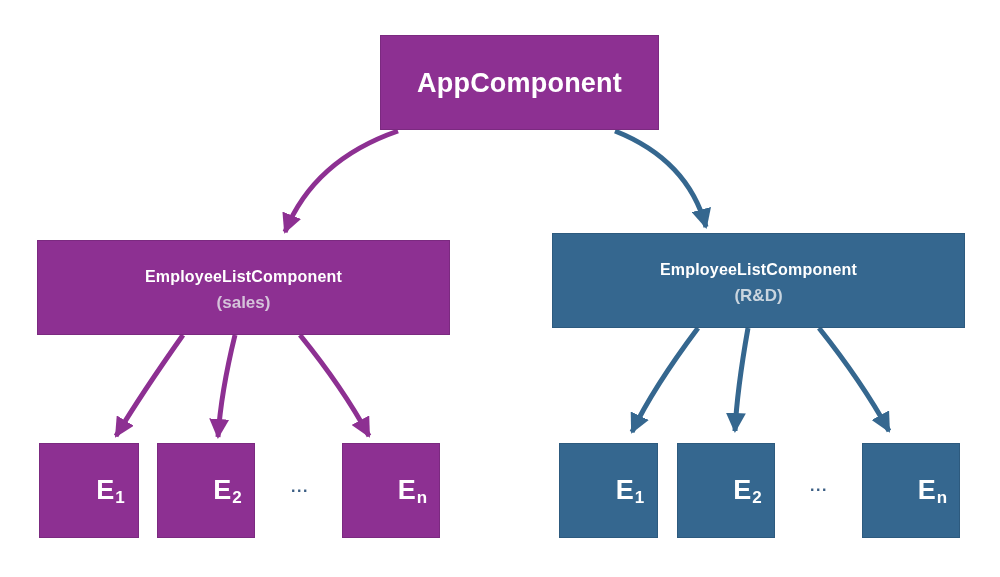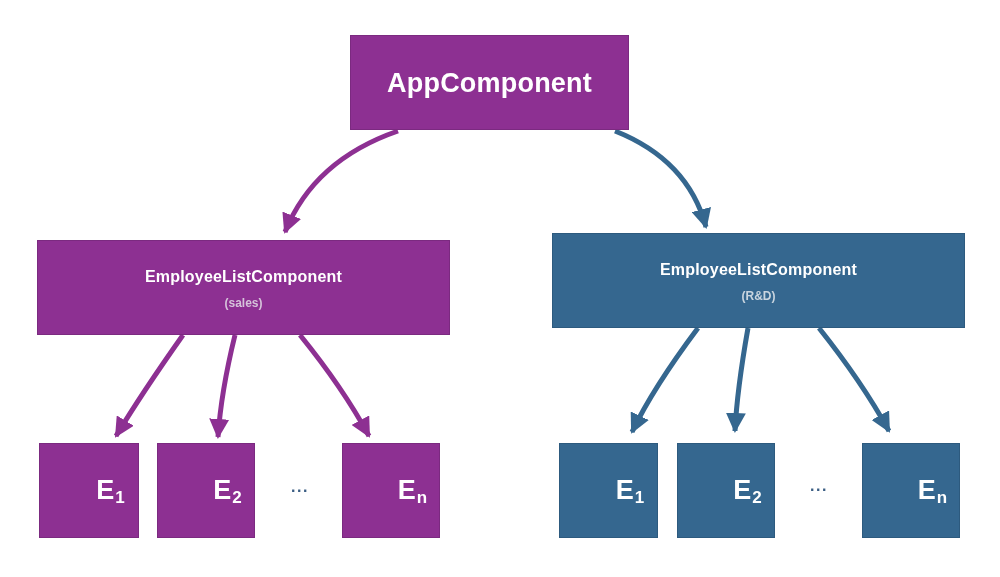--- a/index.html
+++ b/index.html
@@ -53,21 +53,21 @@
   .node.blue   { background: var(--blue);   border: 1px solid var(--blue-border); }
 
   .node-label {
     font-size: 16px;
     font-weight: bold;
     line-height: 30px;
     letter-spacing: 0.2px;
   }
   .node.root .node-label { font-size: 27px; }
   .node-sublabel {
-    font-size: 12px;
+    font-size: 17px;
     font-weight: bold;
     line-height: 22px;
     margin-top: 0;
   }
   .sub-purple { color: var(--sublabel-purple); }
   .sub-blue   { color: var(--sublabel-blue); }
 
   .leaf-label {
     font-size: 27px;
     font-weight: bold;
@@ -111,21 +111,21 @@
 
     <path class="arrow stroke-purple" d="M 183 335 Q 142 393 116 436" marker-end="url(#head-purple)"></path>
     <path class="arrow stroke-purple" d="M 235 335 Q 221 392 218 437" marker-end="url(#head-purple)"></path>
     <path class="arrow stroke-purple" d="M 300 335 Q 343 388 369 436" marker-end="url(#head-purple)"></path>
 
     <path class="arrow stroke-blue" d="M 698 328 Q 653 388 632 432" marker-end="url(#head-blue)"></path>
     <path class="arrow stroke-blue" d="M 748 328 Q 737 390 735 431" marker-end="url(#head-blue)"></path>
     <path class="arrow stroke-blue" d="M 819 328 Q 862 382 889 431" marker-end="url(#head-blue)"></path>
   </svg>
 
-  <div class="node purple root" style="left:350px; top:35px; width:279px; height:95px;">
+  <div class="node purple root" style="left:380px; top:35px; width:279px; height:95px;">
     <div class="node-label">AppComponent</div>
   </div>
 
   <div class="node purple elc" style="left:37px; top:240px; width:413px; height:95px;">
     <div class="node-label">EmployeeListComponent</div>
     <div class="node-sublabel sub-purple">(sales)</div>
   </div>
 
   <div class="node purple leaf" style="left:39px; top:443px; width:100px; height:95px;">
     <div class="leaf-label"><span>E</span><sub>1</sub></div>

